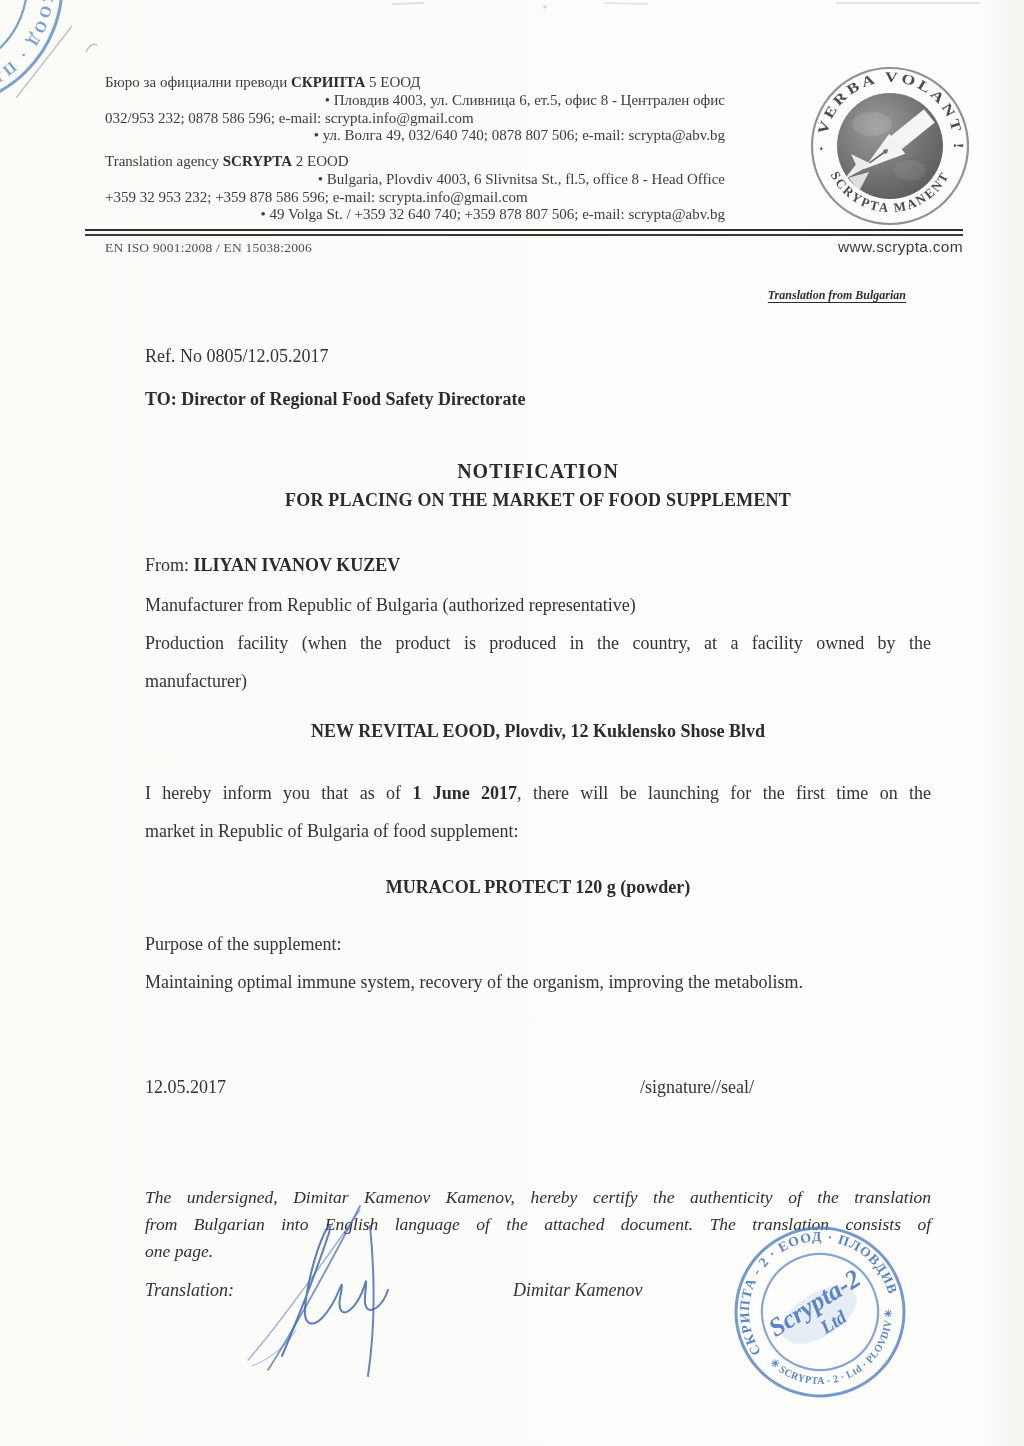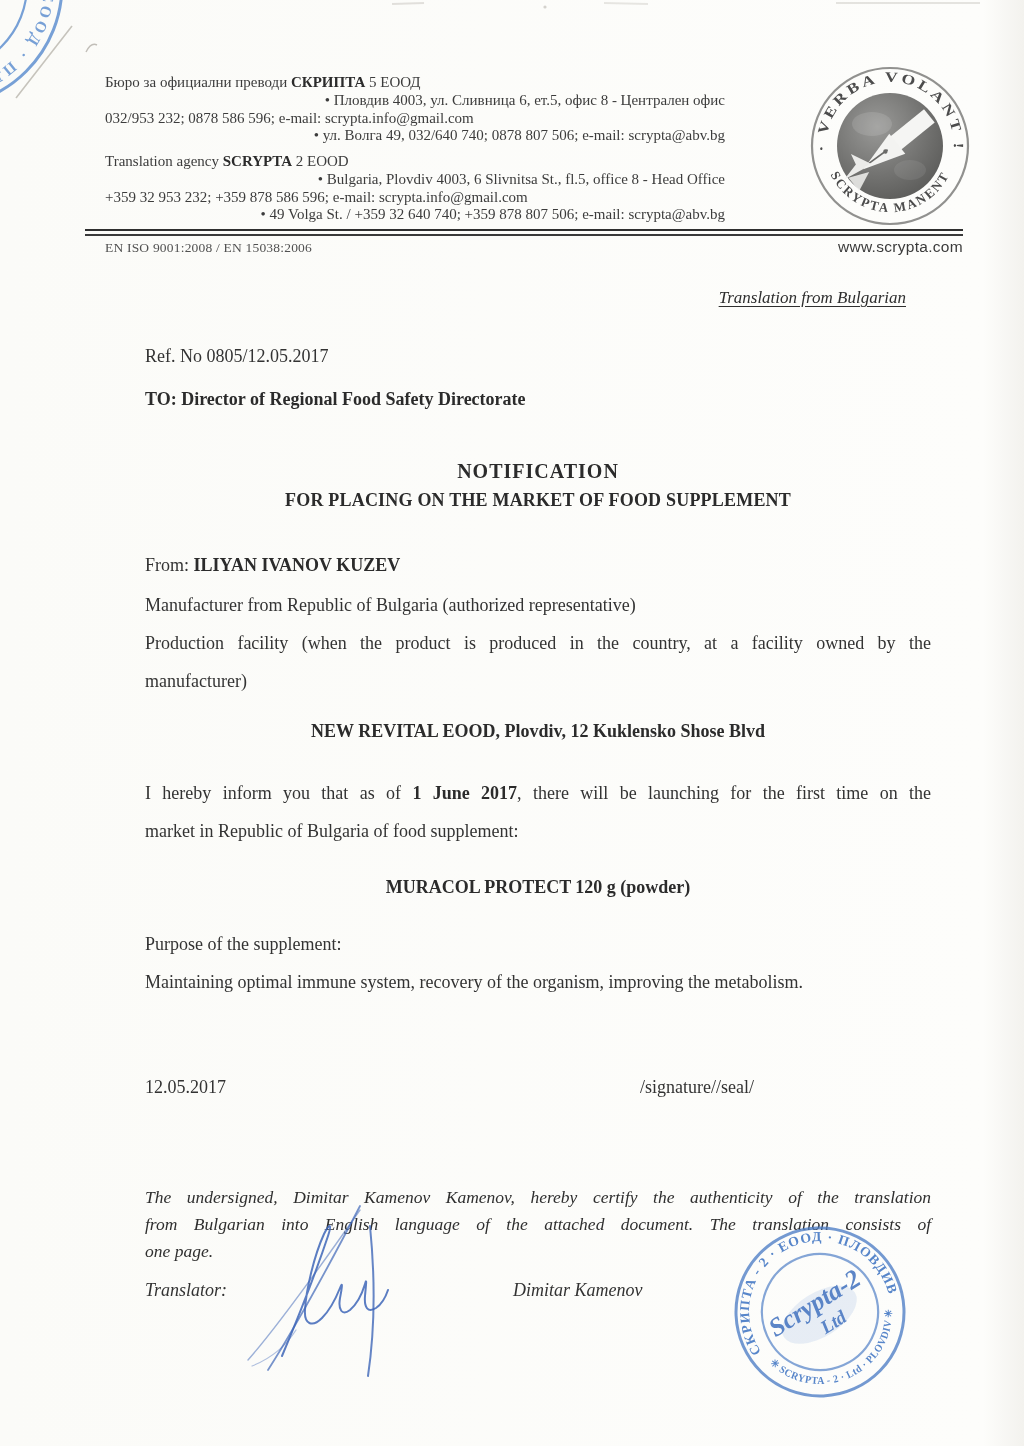--- a/index.html
+++ b/index.html
@@ -22,21 +22,21 @@
   .iso{left:105px;top:240px;font-size:13.5px;color:#515151;letter-spacing:.2px;}
   .site{right:61px;top:238px;font-size:15.5px;color:#3b3b3b;
     font-family:"Liberation Sans","DejaVu Sans",sans-serif;letter-spacing:.3px;}
   
   .t{position:absolute;left:145px;font-size:18px;color:#333;margin-top:8px;}
   .col{width:786px;}
   .ctr{text-align:center;}
   .jl{text-align:justify;text-align-last:justify;}
   .b7{font-weight:bold;color:#2b2b2b;}
   .it{font-style:italic;}
-  .transnote{right:118px;top:288px;font-size:17px;font-weight:normal;font-style:italic;
+  .transnote{right:118px;top:288px;font-size:12px;font-weight:bold;font-style:italic;
     text-decoration:underline;text-underline-offset:3px;color:#2e2e2e;}
   .title1{top:452px;font-size:20px;letter-spacing:1px;}
   .title2{top:482px;font-size:18px;letter-spacing:.2px;}
   .sigseal{left:640px;top:1069px;}
   .cert{font-size:17.5px;line-height:27px;color:#2f2f2f;}
   svg{display:block;}
   .decor{pointer-events:none;}
 </style>
 </head>
 <body>
@@ -139,21 +139,21 @@
   <div class="t" style="top:926px;">Purpose of the supplement:</div>
   <div class="t" style="top:964px;">Maintaining optimal immune system, recovery of the organism, improving the metabolism.</div>
 
   <div class="t" style="top:1069px;">12.05.2017</div>
   <div class="abs sigseal t">/signature//seal/</div>
 
   <div class="t col jl cert it" style="top:1176px;">The undersigned, Dimitar Kamenov Kamenov, hereby certify the authenticity of the translation</div>
   <div class="t col jl cert it" style="top:1203px;">from Bulgarian into English language of the attached document. The translation consists of</div>
   <div class="t cert it" style="top:1230px;">one page.</div>
 
-  <div class="t it" style="top:1272px;">Translator:</div>
+  <div class="t it" style="top:1272px;">Translation:</div>
   <div class="t it" style="left:513px;top:1272px;">Dimitar Kamenov</div>
 
   <svg class="abs decor" style="left:238px;top:1198px;" width="170" height="185" viewBox="0 0 170 185">
     <g fill="none" stroke="#3e66b8" stroke-linecap="round">
       <path d="M10,162 C40,128 80,72 122,12" stroke-width="1.4" opacity="0.5"></path>
       <path d="M44,158 C60,120 78,74 90,38 C94,26 92,24 86,36 C76,58 68,92 67,112 C66,126 74,130 84,120 C92,112 98,100 102,90 C105,82 104,90 102,100 C100,112 104,118 112,112 C119,106 124,96 127,86 C129,79 128,87 127,98 C126,110 130,115 138,110 C144,106 148,98 150,92" stroke-width="2" opacity="0.85"></path>
       <path d="M30,172 C58,128 96,58 122,8" stroke-width="1.8" opacity="0.7"></path>
       <path d="M132,28 C136,68 138,124 130,178" stroke-width="2" opacity="0.8"></path>
       <path d="M14,168 C34,160 48,148 58,132" stroke-width="1.2" opacity="0.4"></path>
     </g>

